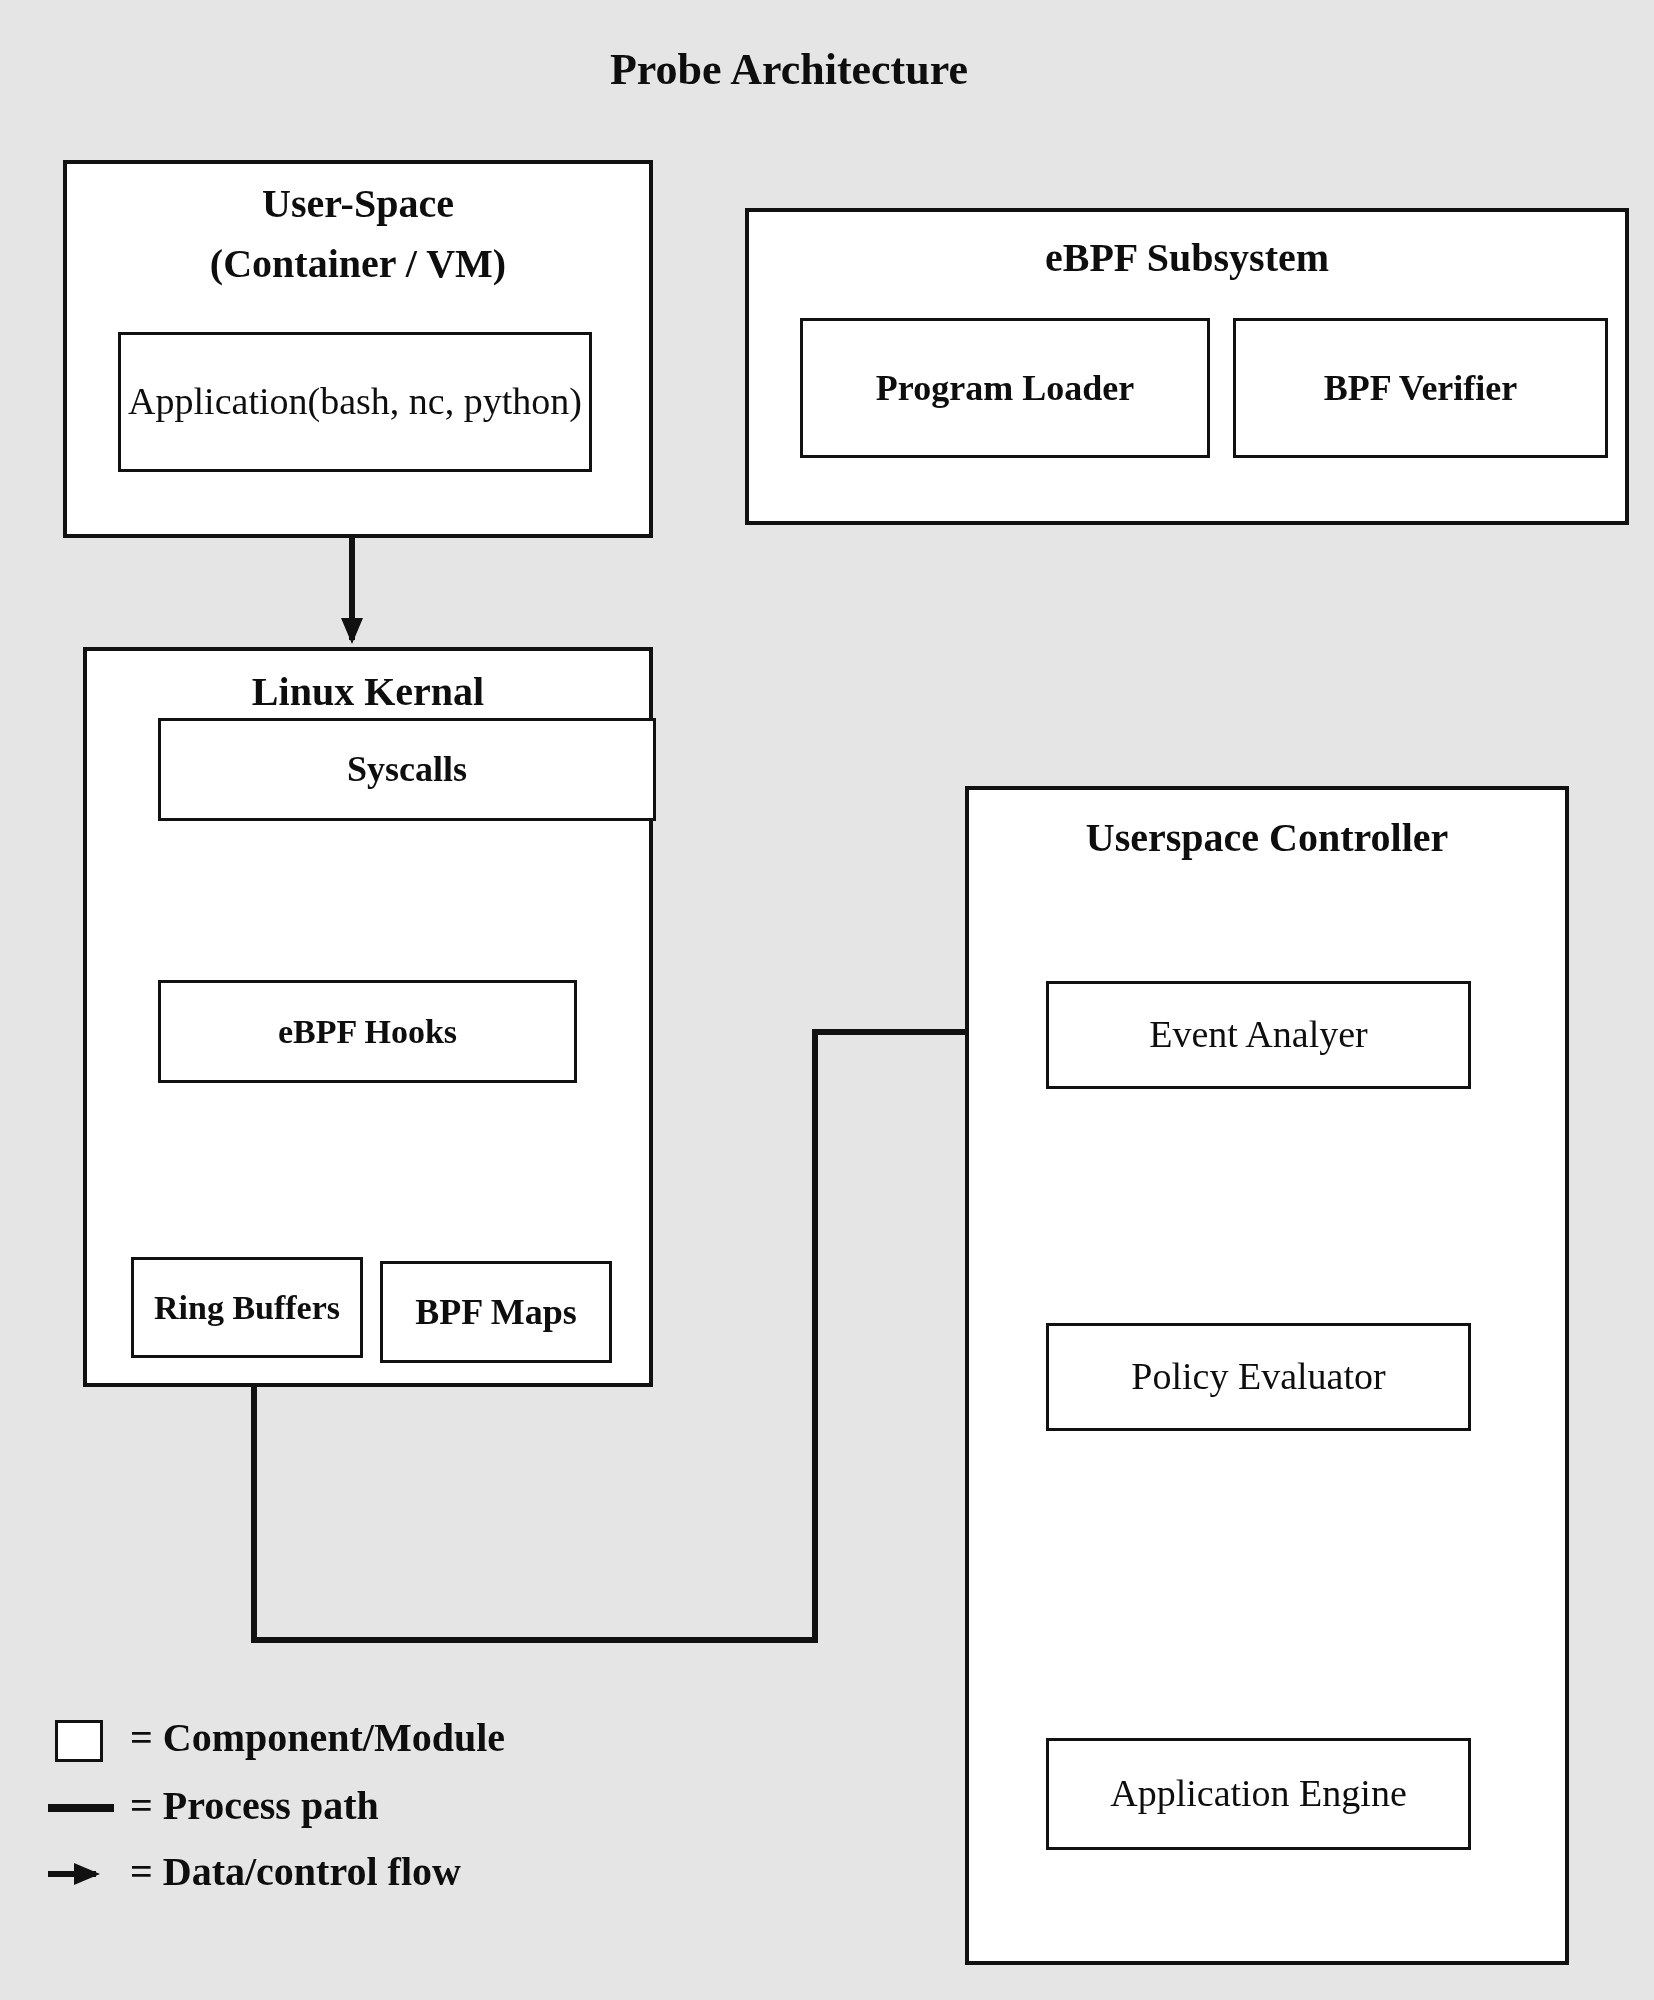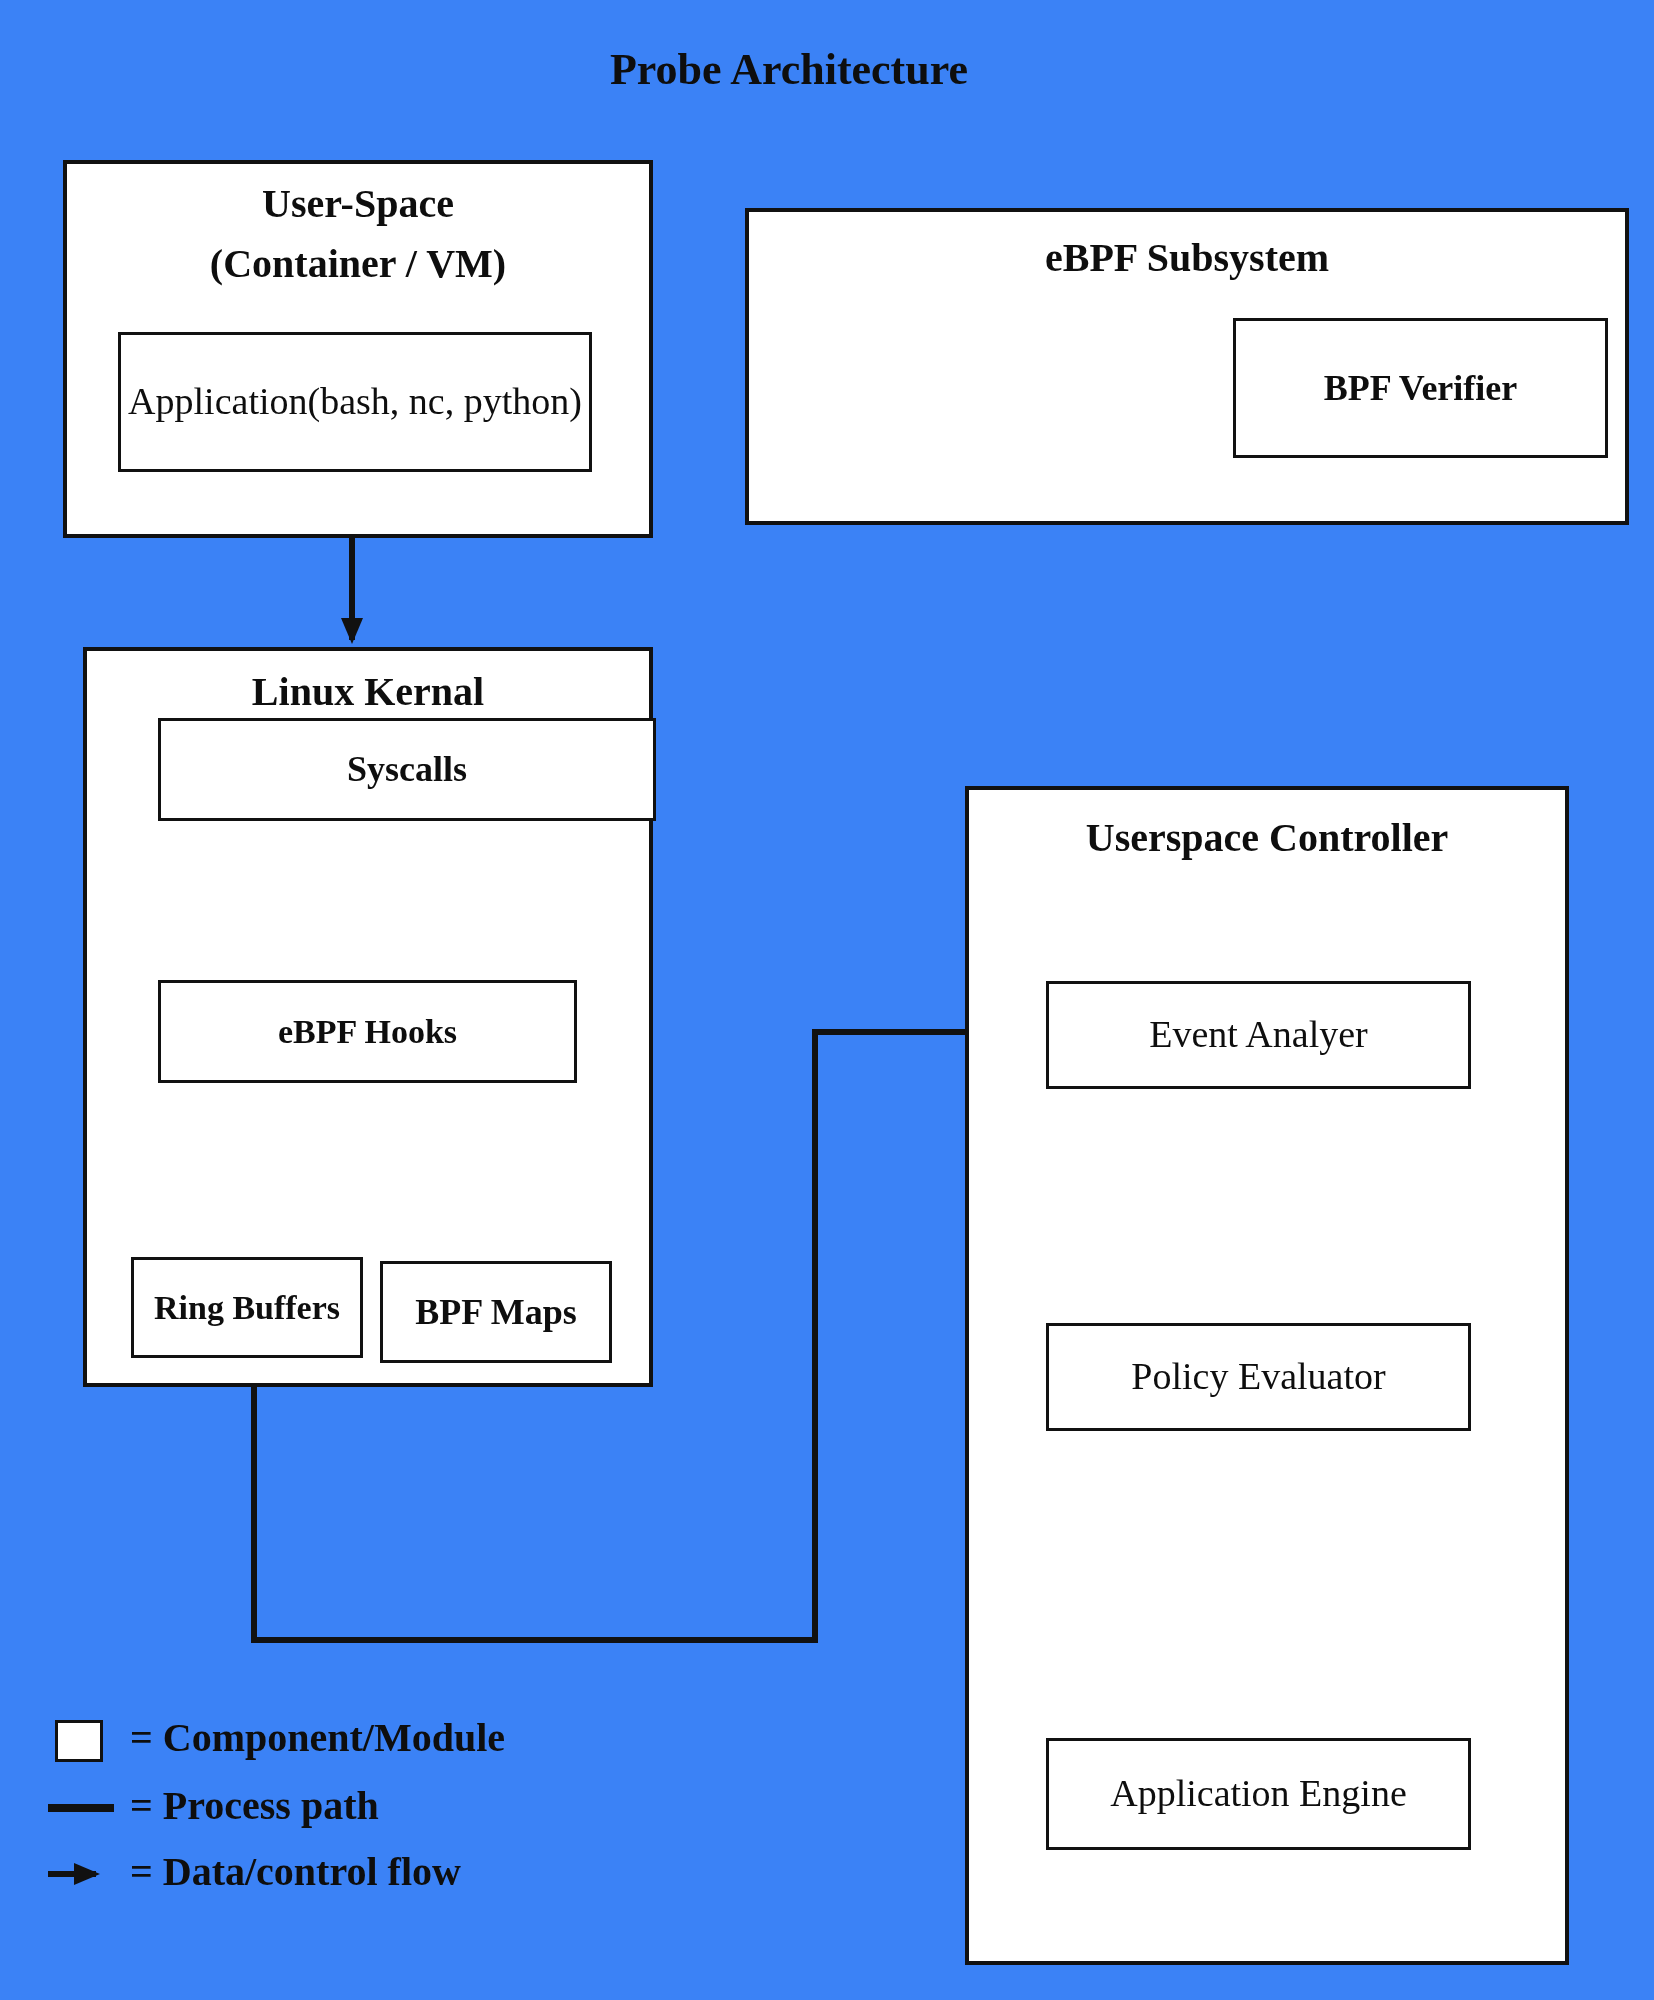--- a/index.html
+++ b/index.html
@@ -4,21 +4,21 @@
 <style>
   html, body {
     margin: 0;
     padding: 0;
     background: #ffffff;
   }
   .canvas {
     position: relative;
     width: 1654px;
     height: 2000px;
-    background: #3b82f6;
+    background: #e5e5e5;
     font-family: "Liberation Serif", "DejaVu Serif", serif;
     color: #0e0e0e;
     overflow: hidden;
   }
   .wires {
     position: absolute;
     left: 0;
     top: 0;
     width: 1654px;
     height: 2000px;
@@ -128,20 +128,23 @@
   </div>
   <div class="box center-txt" style="left:118px; top:332px; width:474px; height:140px;">
     <div class="light-lbl">Application</div>
     <div class="light-lbl">(bash, nc, python)</div>
   </div>
 
   <div class="box section-fill" style="left:745px; top:208px; width:884px; height:317px;"></div>
   <div class="sec-label" style="left:745px; top:228px; width:884px;">
     <div>eBPF Subsystem</div>
   </div>
+  <div class="box center-txt" style="left:800px; top:318px; width:410px; height:140px;">
+    <div class="bold-lbl">Program Loader</div>
+  </div>
   <div class="box center-txt" style="left:1233px; top:318px; width:375px; height:140px;">
     <div class="bold-lbl">BPF Verifier</div>
   </div>
 
   <div class="box section-fill" style="left:83px; top:647px; width:570px; height:740px;"></div>
   <div class="sec-label" style="left:83px; top:662px; width:570px;">
     <div>Linux Kernal</div>
   </div>
   <div class="box center-txt" style="left:158px; top:718px; width:498px; height:103px;">
     <div class="bold-lbl">Syscalls</div>

